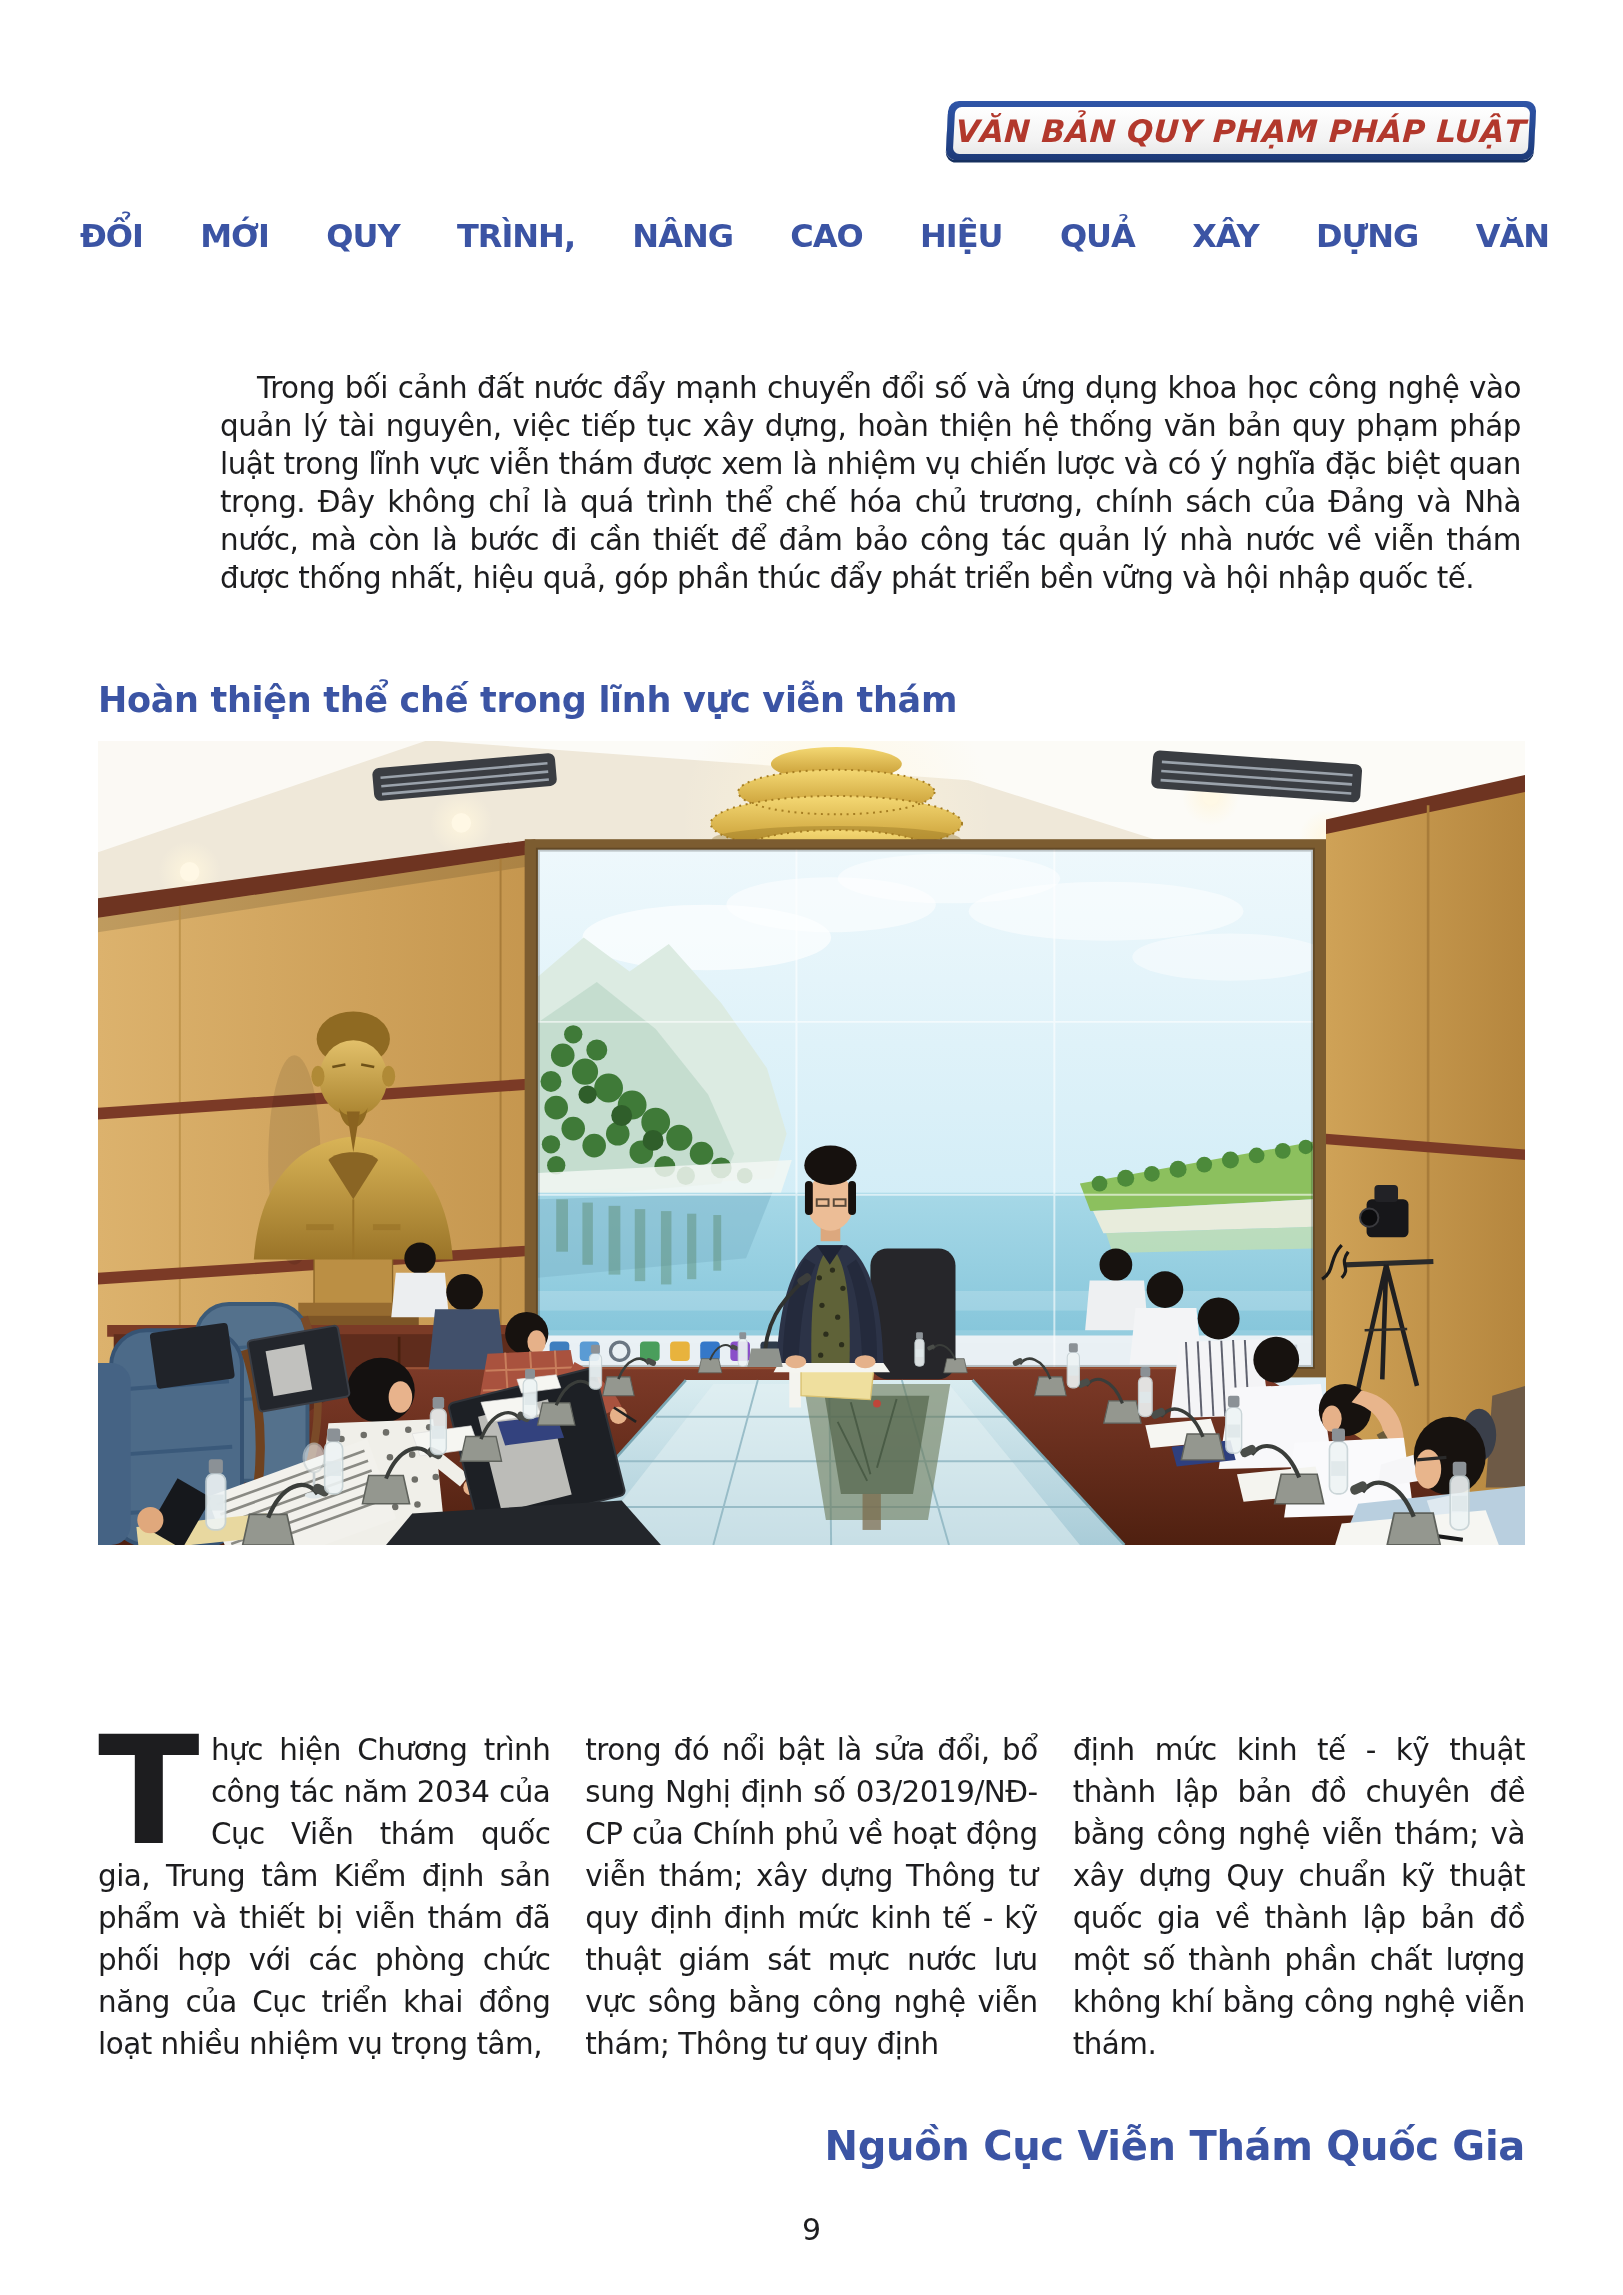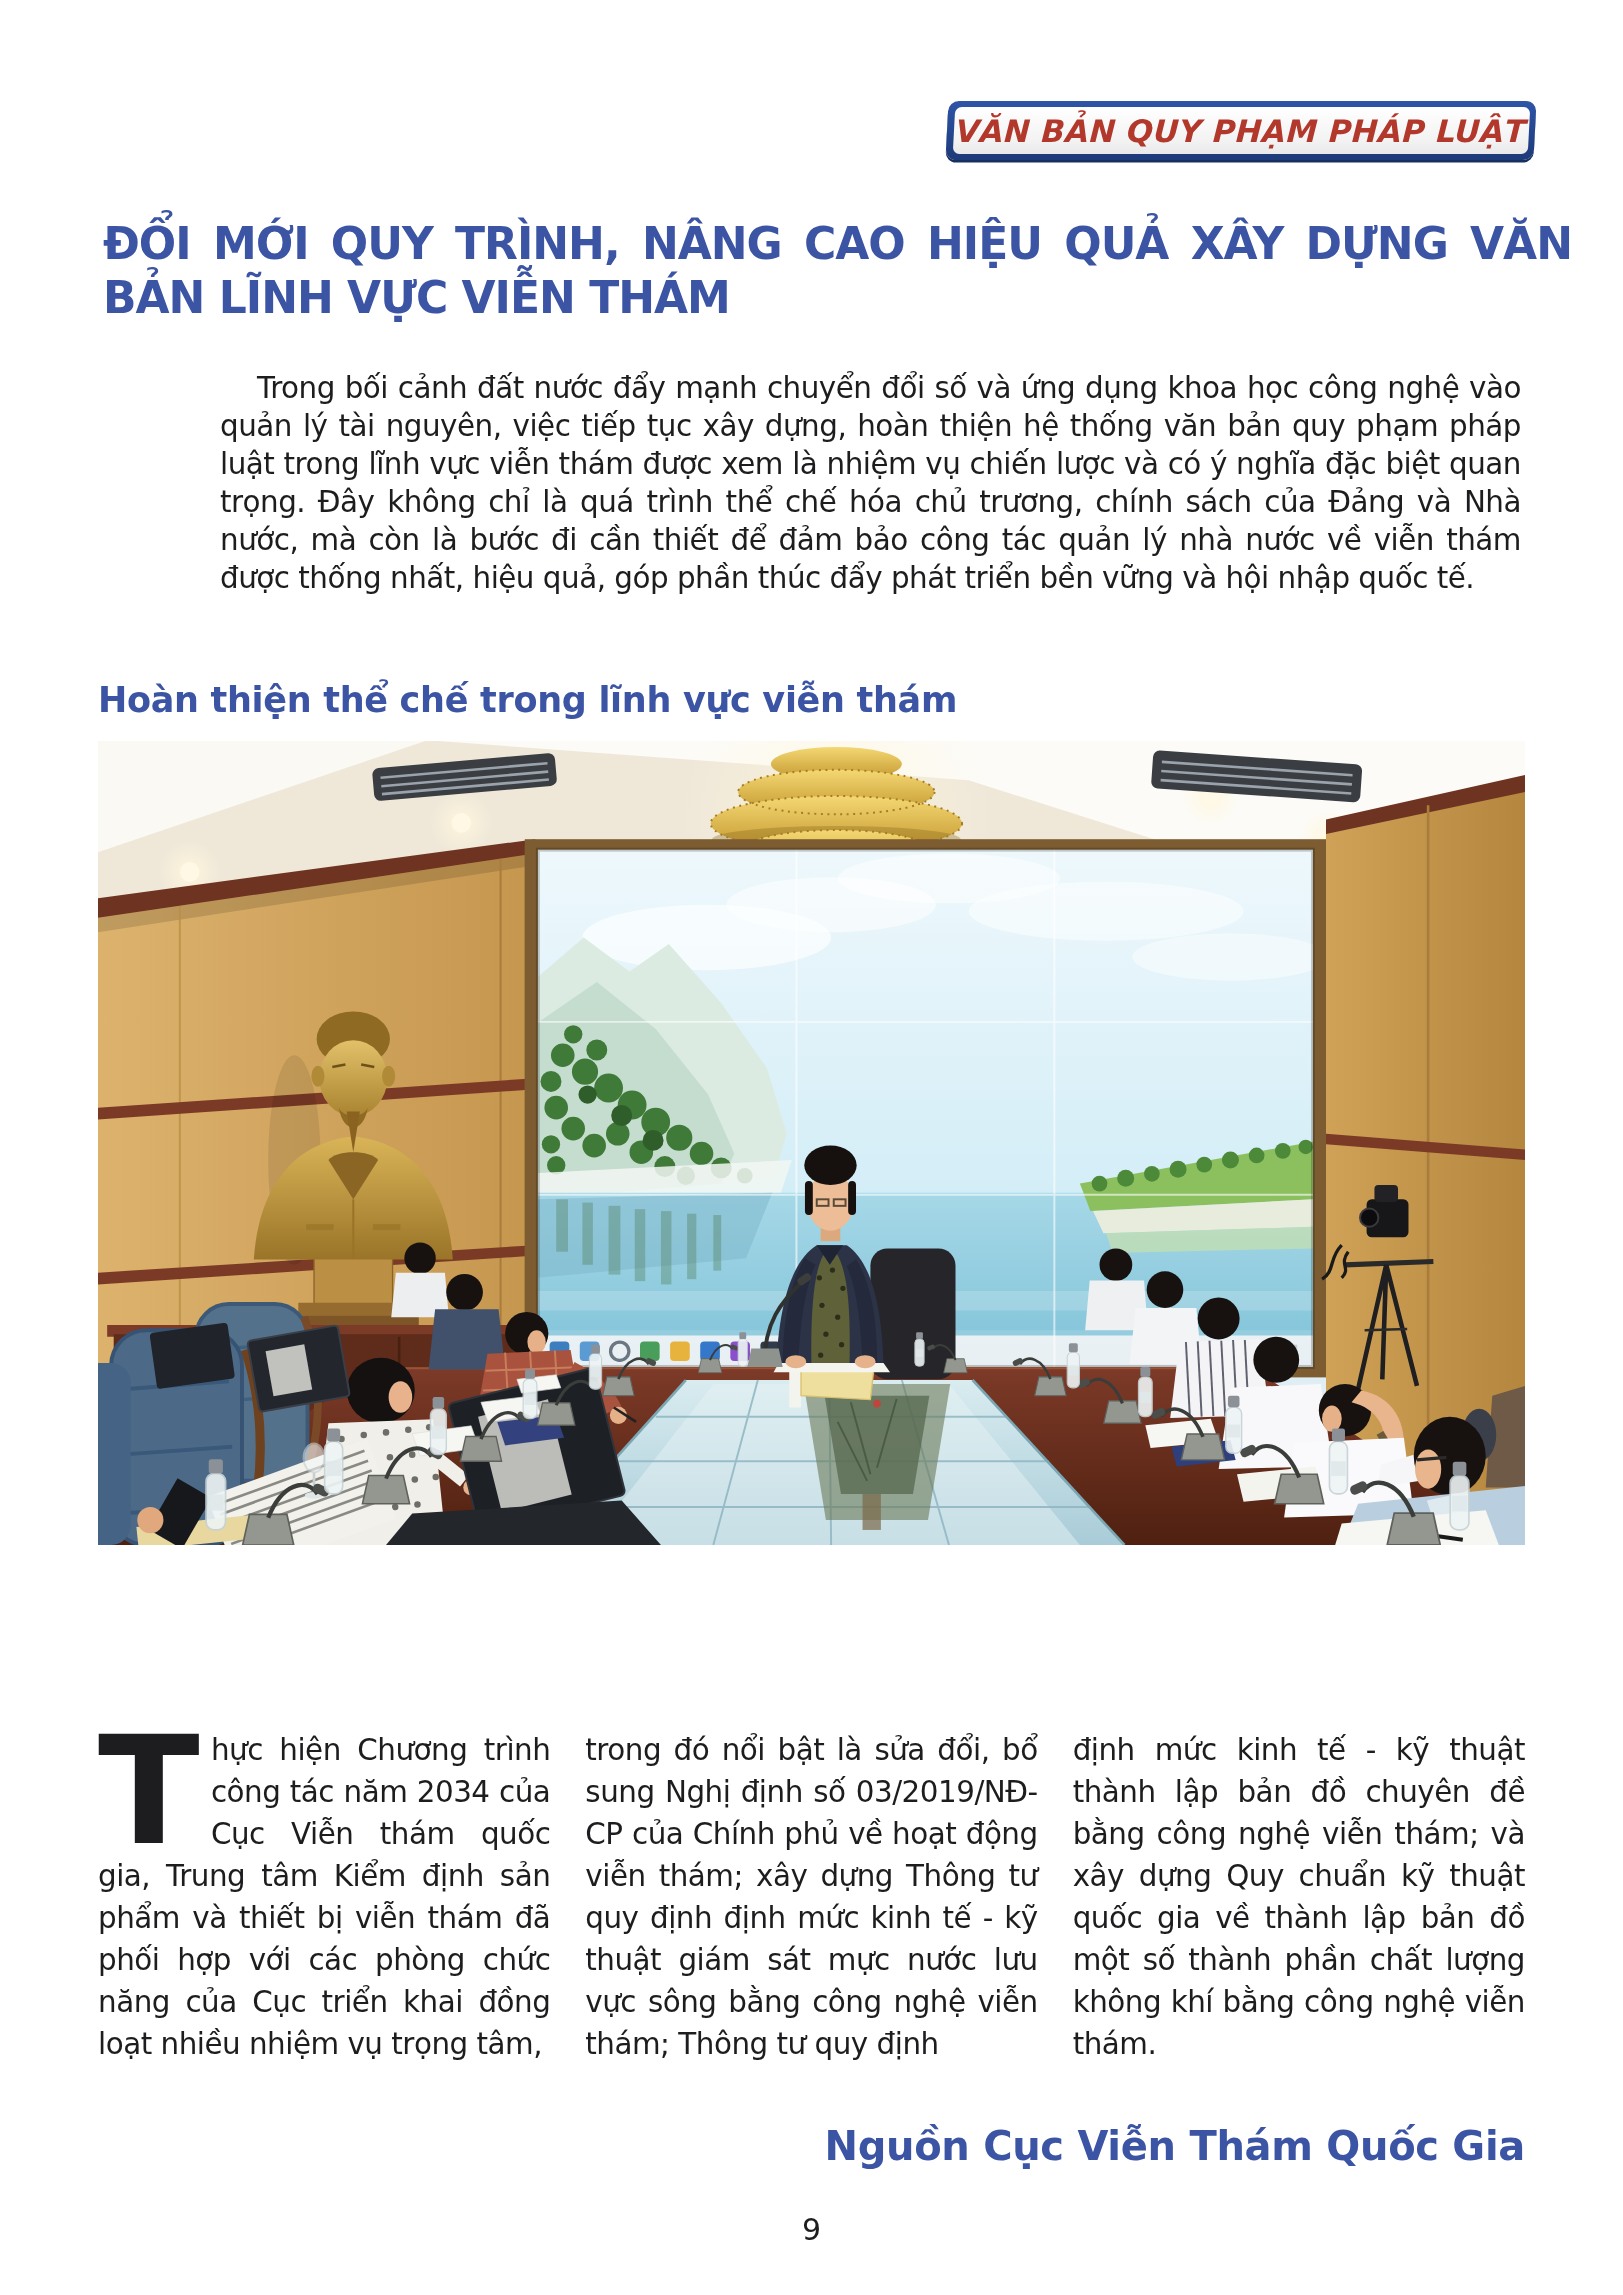--- a/index.html
+++ b/index.html
@@ -19,21 +19,21 @@
     background:linear-gradient(180deg,#ffffff 0%,#f3f3f3 70%,#e9e9e9 100%);
     border-radius:6.5px;display:flex;align-items:center;justify-content:center;
   }
   .badge-text{
     font-size:31px;font-weight:bold;font-style:italic;color:#b2382c;
     letter-spacing:0.3px;white-space:nowrap;
   }
   
   .title{
     position:absolute;left:80px;top:188px;width:1469px;color:#3b54a4;
-    font-weight:bold;font-size:44px;line-height:54px;letter-spacing:-1px;margin-left:23px;
+    font-weight:bold;font-size:32px;line-height:54px;letter-spacing:-1px;
   }
   .title .line1{display:block;text-align:justify;text-align-last:justify;}
   .title .line2{display:block;}
   
   .intro{
     position:absolute;left:204px;top:353px;width:1301px;
     font-size:29.4px;line-height:38px;color:#1d1d1f;text-align:justify;
     text-indent:37px;letter-spacing:-0.5px;margin:16px;
   }
   
@@ -83,21 +83,20 @@
 <div class="page">
 
   <div class="badge-outer">
     <div class="badge-inner">
       <span class="badge-text">VĂN BẢN QUY PHẠM PHÁP LUẬT</span>
     </div>
   </div>
 
   <h1 class="title">
     <span class="line1">ĐỔI MỚI QUY TRÌNH, NÂNG CAO HIỆU QUẢ XÂY DỰNG VĂN</span>
-    <span class="line2">BẢN LĨNH VỰC VIỄN THÁM</span>
   </h1>
 
   <p class="intro">Trong bối cảnh đất nước đẩy mạnh chuyển đổi số và ứng dụng khoa học công nghệ vào quản lý tài nguyên, việc tiếp tục xây dựng, hoàn thiện hệ thống văn bản quy phạm pháp luật trong lĩnh vực viễn thám được xem là nhiệm vụ chiến lược và có ý nghĩa đặc biệt quan trọng. Đây không chỉ là quá trình thể chế hóa chủ trương, chính sách của Đảng và Nhà nước, mà còn là bước đi cần thiết để đảm bảo công tác quản lý nhà nước về viễn thám được thống nhất, hiệu quả, góp phần thúc đẩy phát triển bền vững và hội nhập quốc tế.</p>
 
   <div class="section-heading">Hoàn thiện thể chế trong lĩnh vực viễn thám</div>
 
   <div class="photo">
     <svg viewBox="0 0 2180 1228" preserveAspectRatio="none">
       <defs>
         <radialGradient id="gLight">

